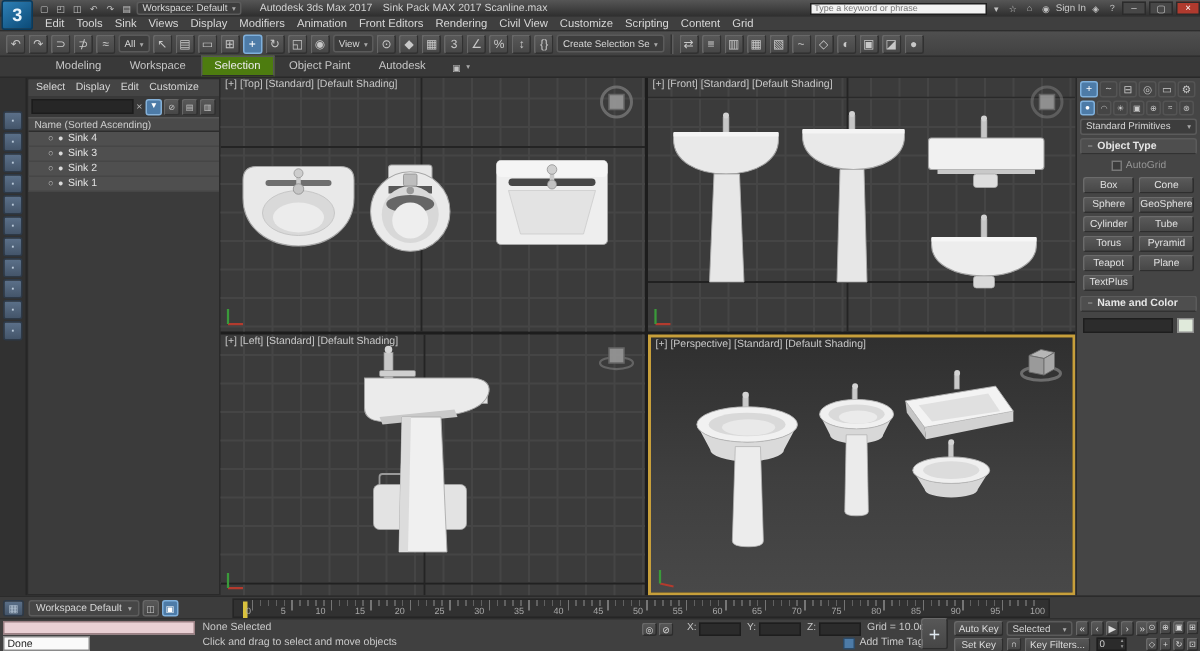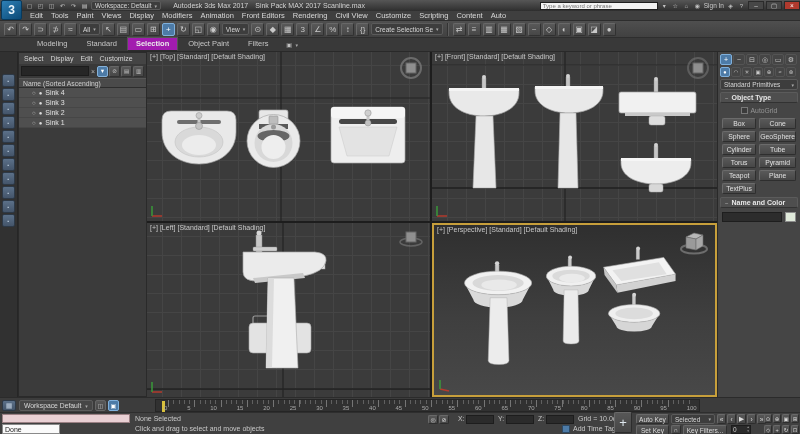--- a/index.html
+++ b/index.html
@@ -40,21 +40,21 @@
     border:1px solid #686868;border-bottom-color:#313131;border-right-color:#313131;border-radius:2px;
     color:#c8c8c8;font-size:8px;display:flex;align-items:center;justify-content:center;flex:none;}
   .tb-icon.active-tool{background:#4d7ba7;border-color:#7fb0dc;color:#fff;}
   .tb-dd{height:12px;flex:none;}
   .tb-sep{width:2px;height:13px;border-left:1px solid #333;border-right:1px solid #5c5c5c;margin:0 2px;flex:none;}
 
   
   #ribbon{position:absolute;left:0;top:38px;width:800px;height:14px;background:#393939;
     border-bottom:1px solid #292929;display:flex;align-items:flex-end;gap:1px;padding-left:28px;}
   .rtab{padding:1px 8px 2px;font-size:7.5px;color:#c6c6c6;border:1px solid transparent;white-space:nowrap;}
-  .rtab.active{background:#a21caf;border-color:#565656;border-bottom-color:#2d2d2d;color:#ececec;font-weight:bold;}
+  .rtab.active{background:#4d7c0f;border-color:#565656;border-bottom-color:#2d2d2d;color:#ececec;}
   #ribbon-min{display:flex;align-items:center;gap:2px;margin-left:6px;margin-bottom:2px;}
 
   
   #leftstrip{position:absolute;left:0;top:52px;width:18px;height:345px;background:#313131;
     border-right:1px solid #262626;display:flex;flex-direction:column;align-items:center;
     padding-top:22px;gap:1px;}
   .strip-icon{width:13px;height:13px;background:linear-gradient(#5b7089,#44556a);
     border:1px solid #2d3947;border-radius:2px;color:#b9c9d9;font-size:5px;
     display:flex;align-items:center;justify-content:center;flex:none;}
 
@@ -182,32 +182,32 @@
     <div class="qat-icon">◈</div>
       <div class="qat-icon">?</div>
     <div class="winctl">–</div>
       <div class="winctl">▢</div>
       <div class="winctl close">×</div>
   </div>
 
   <div id="menubar">
     <div class="menu-item">Edit</div>
       <div class="menu-item">Tools</div>
-      <div class="menu-item">Paint</div>
+      <div class="menu-item">Sink</div>
       <div class="menu-item">Views</div>
       <div class="menu-item">Display</div>
       <div class="menu-item">Modifiers</div>
       <div class="menu-item">Animation</div>
       <div class="menu-item">Front Editors</div>
       <div class="menu-item">Rendering</div>
       <div class="menu-item">Civil View</div>
       <div class="menu-item">Customize</div>
       <div class="menu-item">Scripting</div>
       <div class="menu-item">Content</div>
-      <div class="menu-item">Auto</div>
+      <div class="menu-item">Grid</div>
   </div>
 
   <div id="maintoolbar">
     <div class="tb-icon">↶</div>
       <div class="tb-icon">↷</div>
       <div class="tb-icon">⊃</div>
       <div class="tb-icon">⊅</div>
       <div class="tb-icon">≈</div>
     <div class="dd tb-dd">
       <span>All</span>
@@ -246,24 +246,24 @@
       <div class="tb-icon">~</div>
       <div class="tb-icon">◇</div>
       <div class="tb-icon">◐</div>
       <div class="tb-icon">▣</div>
       <div class="tb-icon">◪</div>
       <div class="tb-icon">●</div>
   </div>
 
   <div id="ribbon">
     <div class="rtab">Modeling</div>
-    <div class="rtab">Standard</div>
+    <div class="rtab">Workspace</div>
     <div class="rtab active">Selection</div>
     <div class="rtab">Object Paint</div>
-    <div class="rtab">Filters</div>
+    <div class="rtab">Autodesk</div>
     <div id="ribbon-min">
       <span class="qat-icon">▣</span>
       <span class="caret">▾</span>
     </div>
   </div>
 
   <div id="leftstrip">
     <div class="strip-icon">▪</div>
       <div class="strip-icon">▪</div>
       <div class="strip-icon">▪</div>

